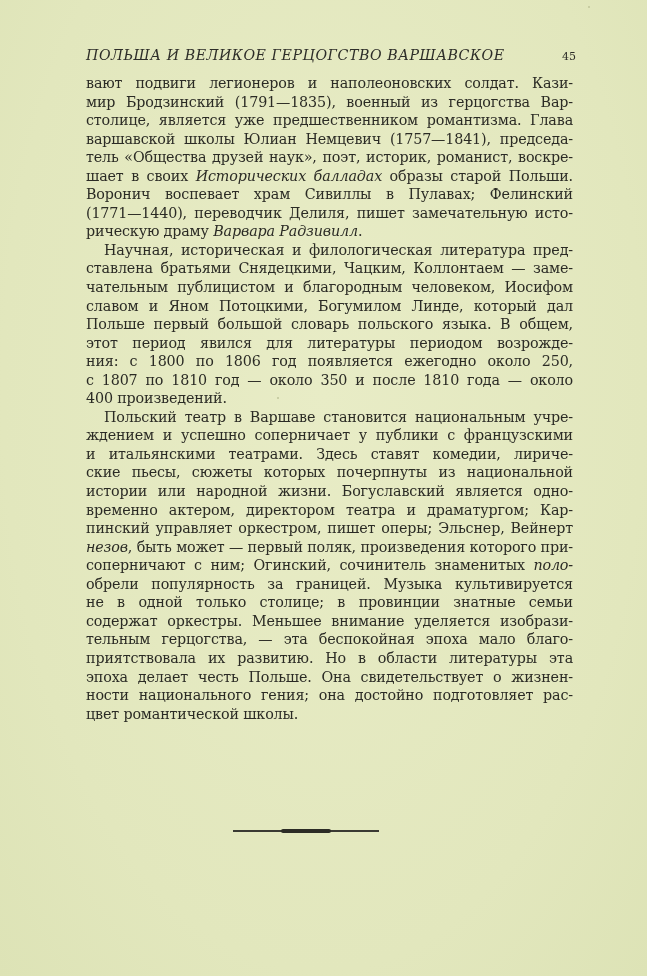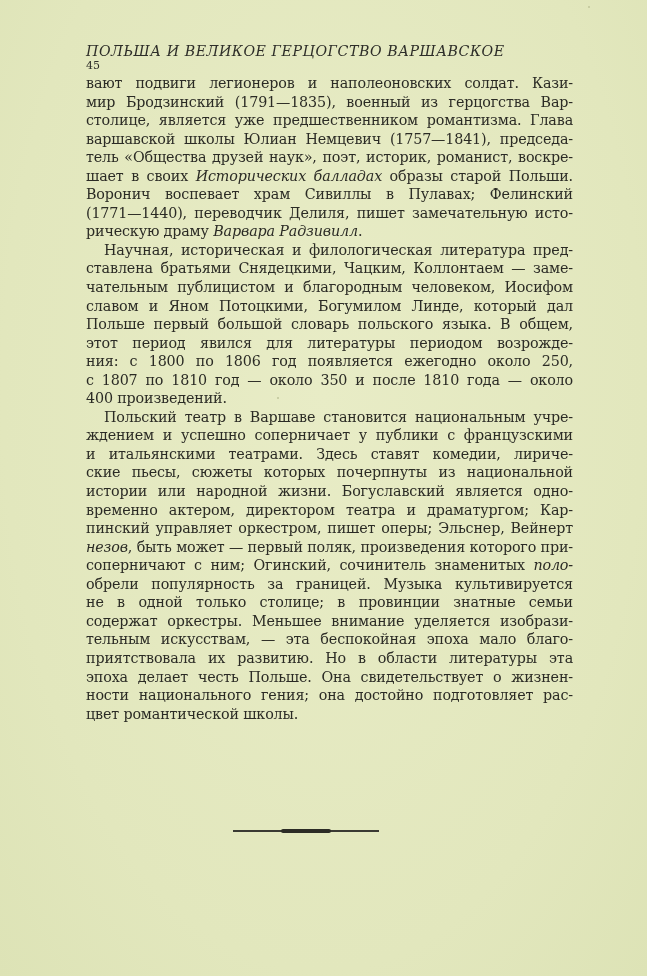--- a/index.html
+++ b/index.html
@@ -9,23 +9,23 @@
     font-family:"DejaVu Serif", serif;
     color:#2b2b25;
     position:relative;
   }
   .page {
     position:absolute; left:0; top:0; width:647px; height:976px;
     background: radial-gradient(ellipse at 50% 40%, #e8ecc6 0%, #e2e7bd 70%, #dde3b6 100%);
   }
   .running-head {
     position:absolute; left:86px; top:43px; width:490px; height:20px;
-    display:flex; justify-content:space-between; align-items:flex-start;
+    display:flex; justify-content:space-between; align-items:flex-end;
     font-family:"DejaVu Serif", serif; font-style:italic; font-size:14.2px;
-    letter-spacing:0.55px; color:#2d2d28;flex-direction:column;
+    letter-spacing:0.55px; color:#2d2d28;
   }
   .running-head .num { font-style:normal; font-size:11px; letter-spacing:0; }
   .body-text {
     position:absolute; left:86px; top:74px; width:487px;
   }
   .line {
     height:18.55px; line-height:18.55px;
     font-size:14.3px; white-space:nowrap;
     text-align:justify; text-align-last:justify;
     letter-spacing:-0.15px;
@@ -77,21 +77,21 @@
       <div class="line">и итальянскими театрами. Здесь ставят комедии, лириче-</div>
       <div class="line">ские пьесы, сюжеты которых почерпнуты из национальной</div>
       <div class="line">истории или народной жизни. Богуславский является одно-</div>
       <div class="line">временно актером, директором театра и драматургом; Кар-</div>
       <div class="line">пинский управляет оркестром, пишет оперы; Эльснер, Вейнерт</div>
       <div class="line"><span></span><i>незов</i><span>, быть может — первый поляк, произведения которого при-</span></div>
       <div class="line"><span>соперничают с ним; Огинский, сочинитель знаменитых </span><i>поло-</i><span></span></div>
       <div class="line">обрели популярность за границей. Музыка культивируется</div>
       <div class="line">не в одной только столице; в провинции знатные семьи</div>
       <div class="line">содержат оркестры. Меньшее внимание уделяется изобрази-</div>
-      <div class="line">тельным искусствам, — эта беспокойная эпоха мало благо-</div>
+      <div class="line">тельным герцогства, — эта беспокойная эпоха мало благо-</div>
       <div class="line">приятствовала их развитию. Но в области литературы эта</div>
       <div class="line">эпоха делает честь Польше. Она свидетельствует о жизнен-</div>
       <div class="line">ности национального гения; она достойно подготовляет рас-</div>
       <div class="line last">цвет романтической школы.</div>
     </div>
 
   <div class="ornament">
     <div class="bar"></div>
     <div class="center"></div>
   </div>

